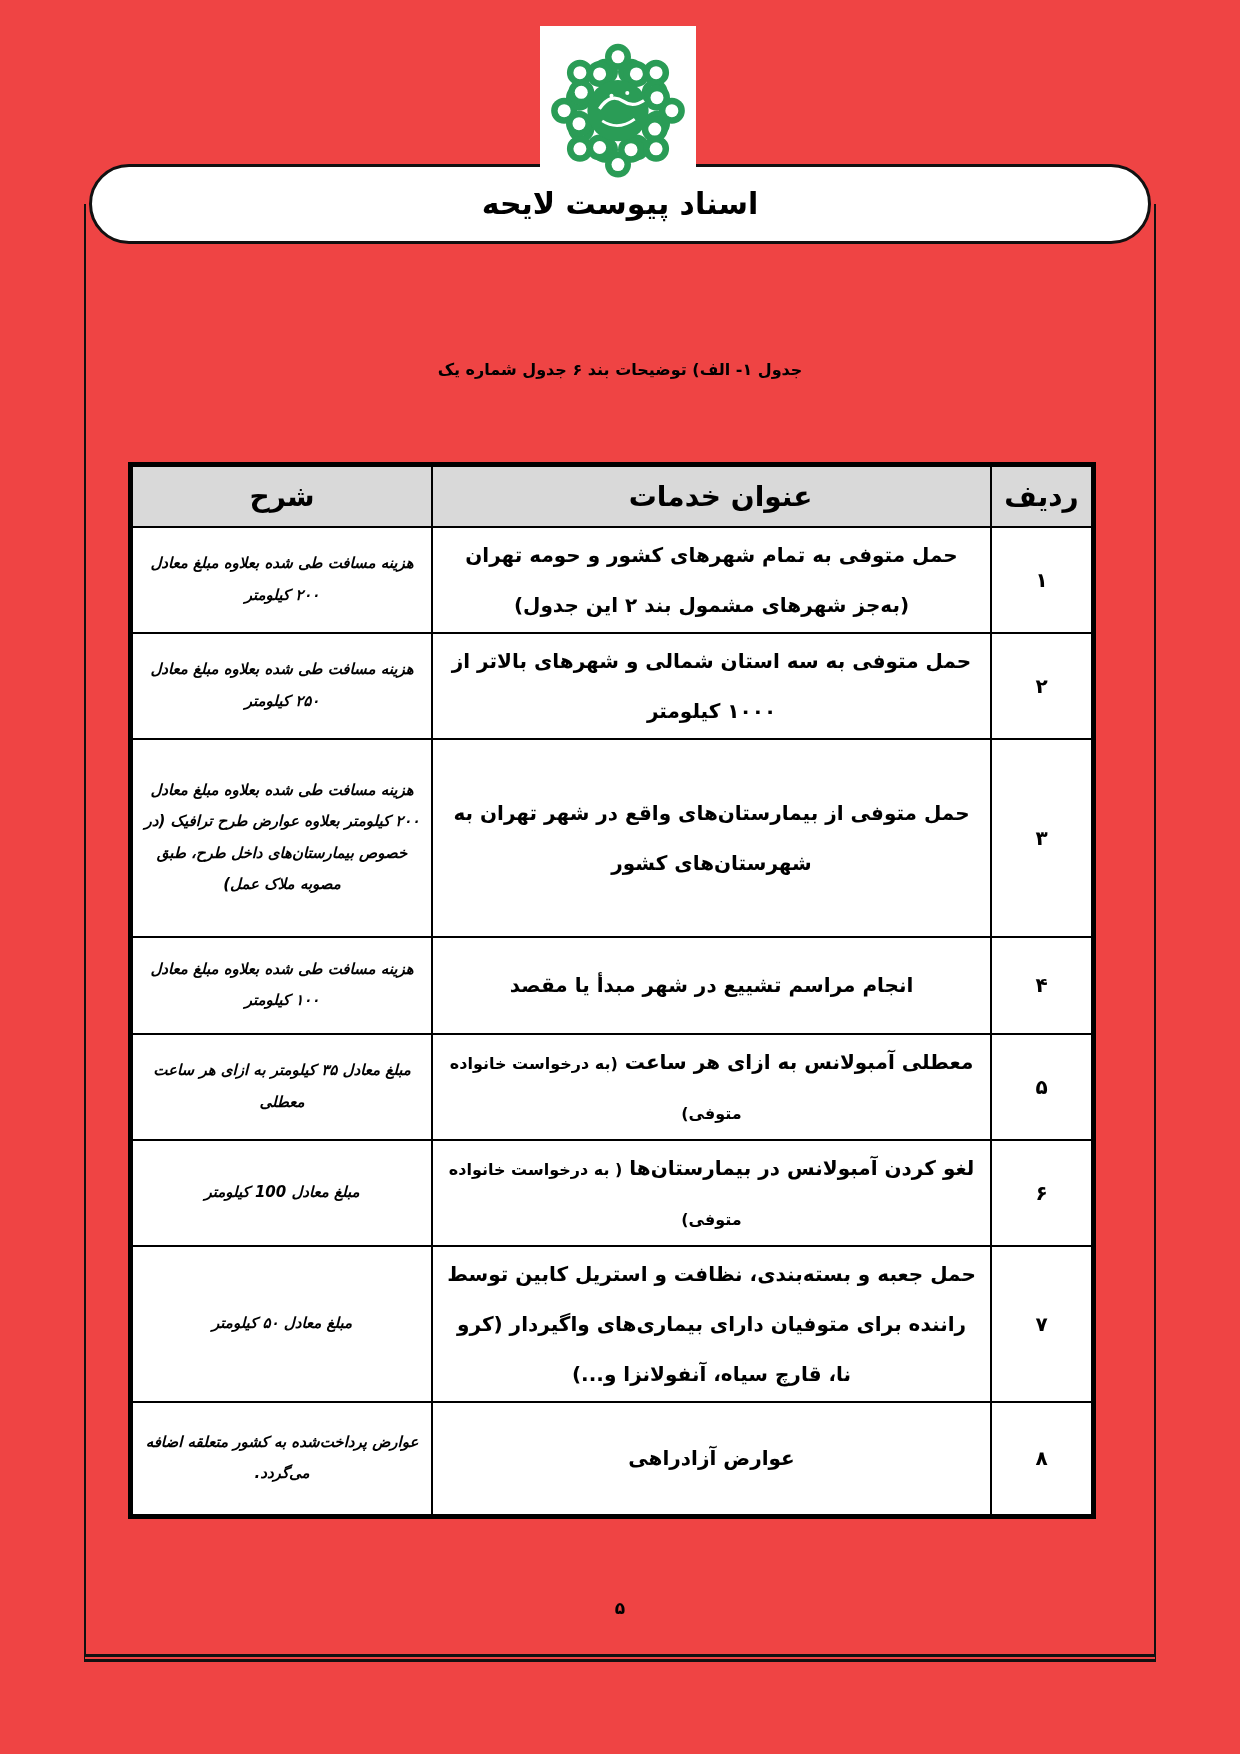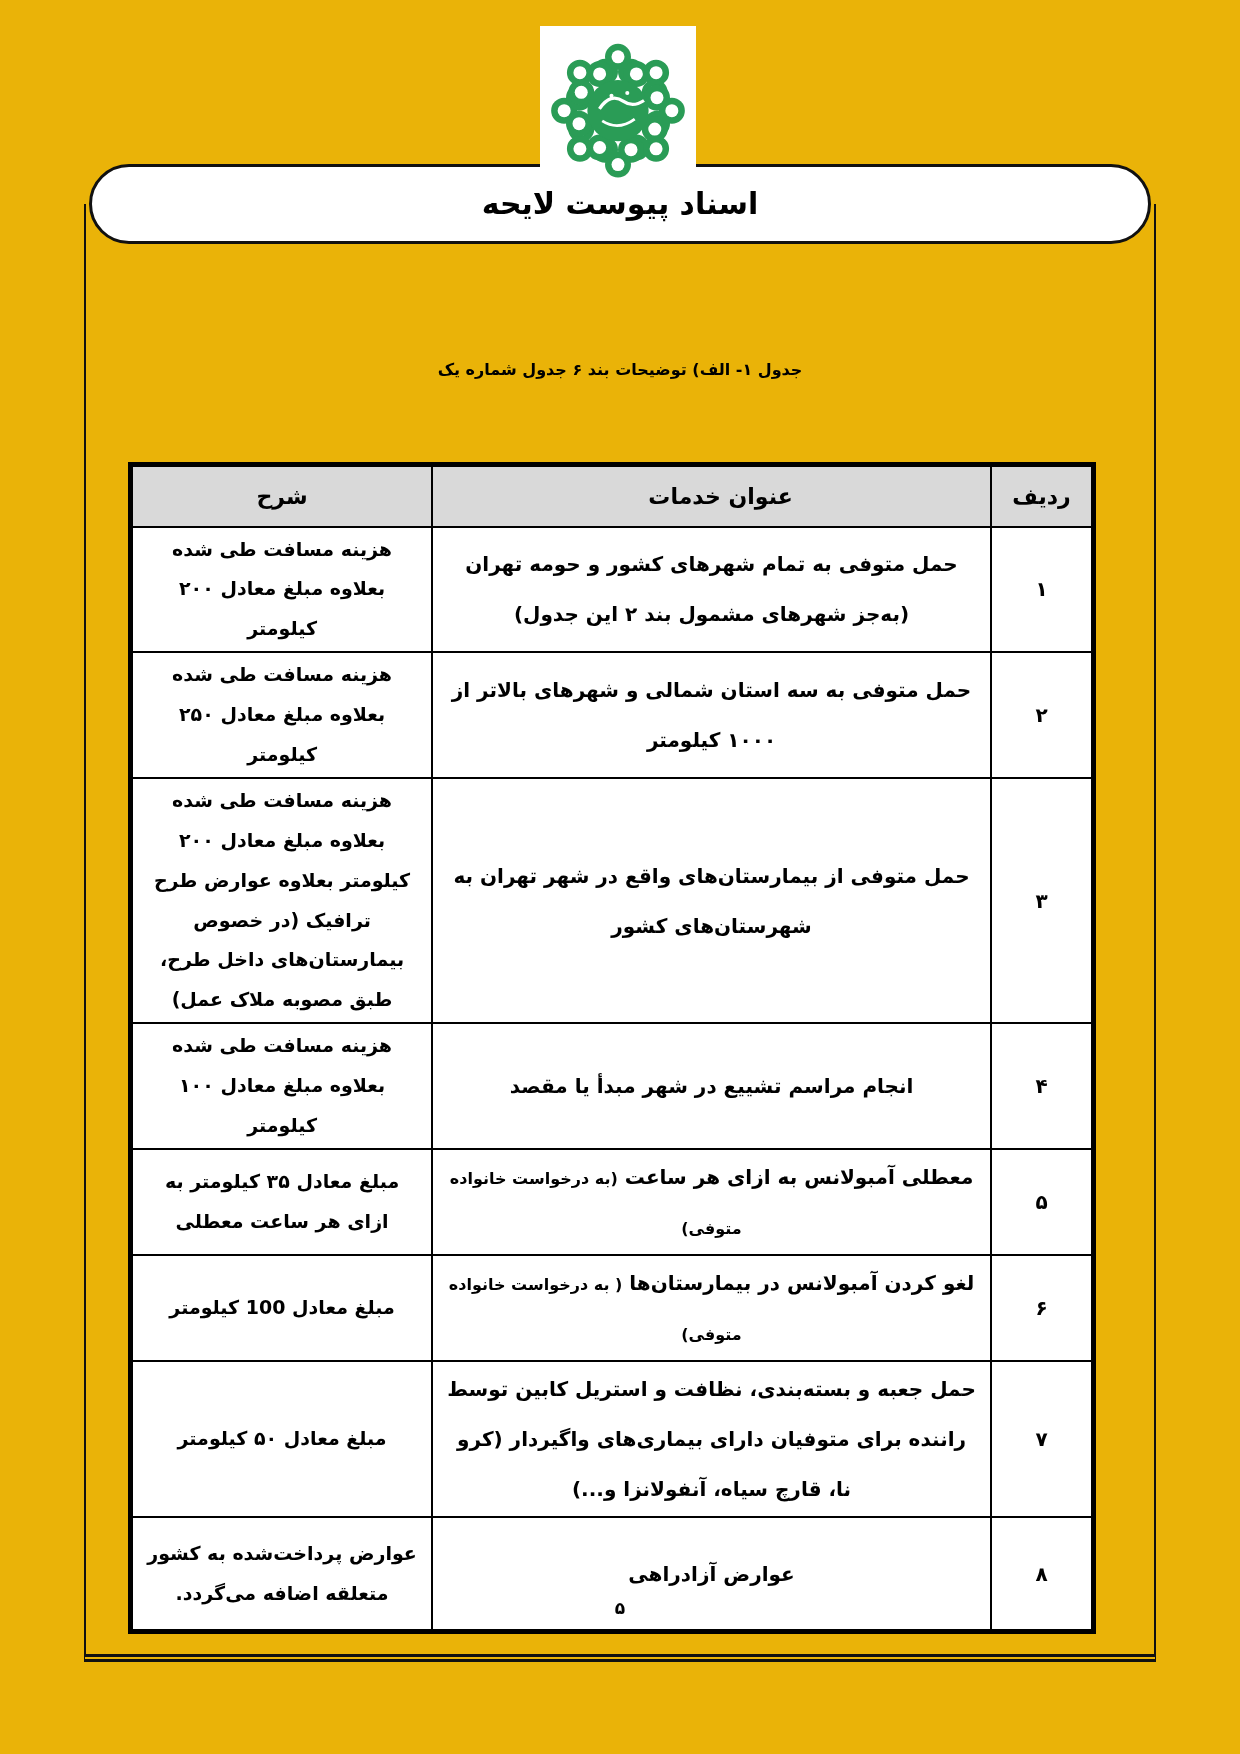--- a/index.html
+++ b/index.html
@@ -5,21 +5,21 @@
   html, body {
     margin: 0;
     padding: 0;
     background: #ffffff;
     font-family: "DejaVu Sans", sans-serif;
   }
   .page {
     position: relative;
     width: 1240px;
     height: 1754px;
-    background: #eab308;
+    background: #ef4444;
     overflow: hidden;
   }
 
   
   .logo-wrap {
     position: absolute;
     left: 540px;
     top: 26px;
     width: 156px;
     height: 162px;
@@ -101,25 +101,25 @@
     vertical-align: middle;
     text-align: center;
     font-weight: bold;
     color: #000;
     padding: 2px 10px;
     box-sizing: border-box;
   }
   .svc-table thead tr { height: 62px; }
   .svc-table thead th {
     background: #d9d9d9;
-    font-size: 22px;
+    font-size: 28px;
   }
   td.num  { font-size: 20px; }
   td.svc  { font-size: 20px; line-height: 2.5; text-align: center; }
-  td.desc { font-size: 19px; line-height: 2.1; }
+  td.desc { font-size: 15px; line-height: 2.1; font-style: italic; }
   .svc-note { font-size: 16px; }
   tbody tr:nth-child(1) { height: 100px; }
   tbody tr:nth-child(2) { height: 104px; }
   tbody tr:nth-child(3) { height: 198px; }
   tbody tr:nth-child(4) { height: 97px;  }
   tbody tr:nth-child(5) { height: 96px;  }
   tbody tr:nth-child(6) { height: 60px;  }
   tbody tr:nth-child(7) { height: 95px;  }
   tbody tr:nth-child(8) { height: 115px; }
 

